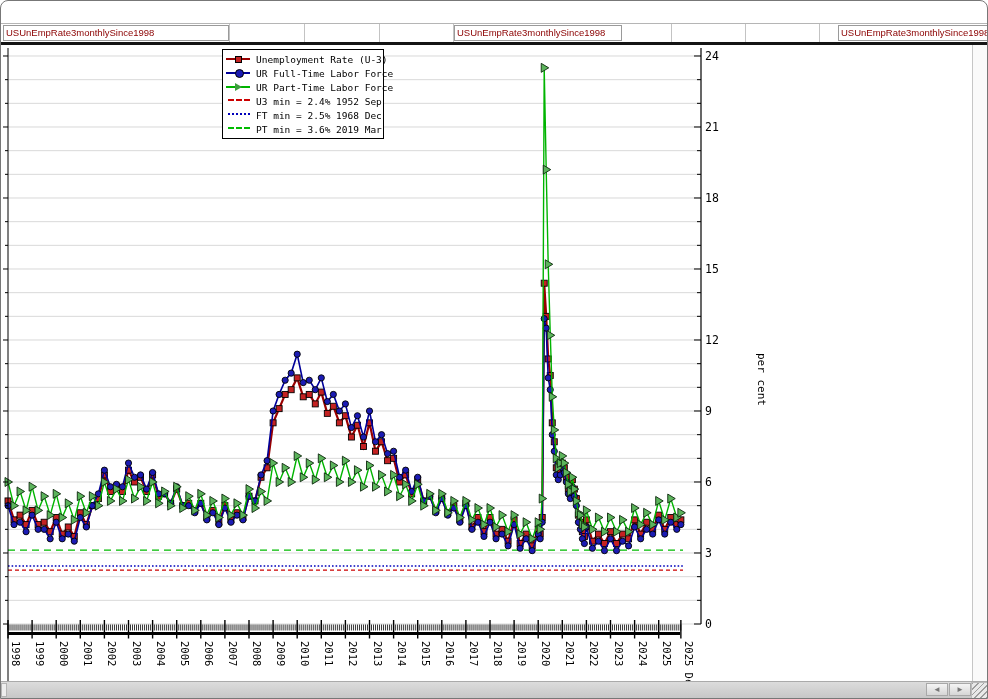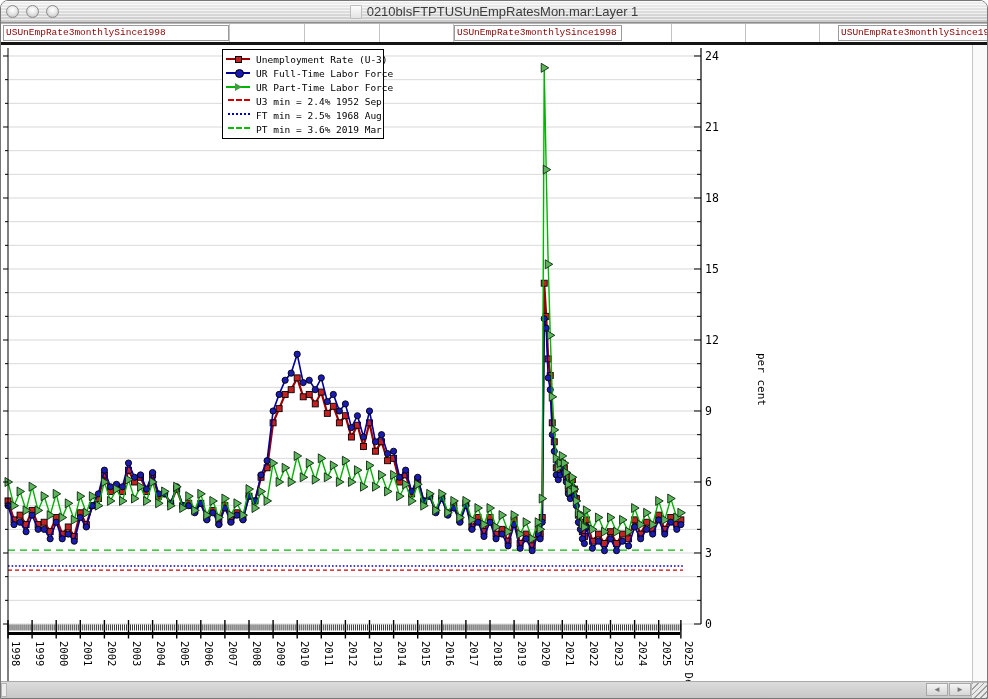--- a/index.html
+++ b/index.html
@@ -12,21 +12,21 @@
     border:1px solid #8a8a8a;background:radial-gradient(circle at 50% 35%,#ffffff 0%,#e8e8e8 45%,#b5b5b5 100%);box-sizing:border-box;}
   #btn-close{left:5px;} #btn-min{left:25px;} #btn-zoom{left:45px;}
   #title-wrap{position:absolute;left:0;top:0;width:100%;height:21px;display:flex;align-items:center;justify-content:center;gap:5px;}
   #doc-icon{width:10px;height:12px;background:linear-gradient(#fdfdfd,#e3e3e3);border:1px solid #bdbdbd;border-radius:1px;}
   #window-title{font-size:13px;color:#3c3c3c;white-space:nowrap;}
   
   #header-row{position:absolute;left:0;top:22px;width:100%;height:18px;background:#fff;
     border-top:1px solid #b5b5b5;border-bottom:3px solid #141414;overflow:hidden;}
   .hdr-divider{position:absolute;top:0;bottom:0;width:1px;background:#c3c3c3;}
   .hdr-cell{position:absolute;top:1px;height:14px;border:1px solid #9a9a9a;background:#fff;
-    font-family:Liberation Mono, monospace;font-size:9.5px;line-height:14px;color:#8b0000;
+    font-family:Liberation Sans, sans-serif;font-size:9.5px;line-height:14px;color:#8b0000;
     padding:0 2px;white-space:nowrap;overflow:hidden;}
   
   #content{position:absolute;left:0;top:44px;width:100%;height:639px;background:#fff;}
   #chart{position:absolute;left:0;top:0;}
   svg text{font-family:"DejaVu Sans Mono",monospace;fill:#000;}
   
   #legend{position:absolute;left:221px;top:4px;width:160px;background:#fff;border:1px solid #000;padding:2px 0;z-index:5;}
   .lg-row{display:flex;align-items:center;height:14px;padding:0 3px;}
   .lg-sample{position:relative;width:26px;height:10px;margin-right:4px;flex:0 0 26px;}
   .lg-line{position:absolute;left:0;right:2px;top:4px;height:2px;}
@@ -44,30 +44,20 @@
     border:1px solid #a8a8a8;box-sizing:border-box;color:#777;font-size:8px;line-height:11px;text-align:center;}
   #arrow-left{left:925px;} #arrow-right{left:948px;}
   #resize-grip{position:absolute;right:0;bottom:0;width:15px;height:15px;background:
     repeating-linear-gradient(135deg,#9e9e9e 0 1px,#e9e9e9 1px 4px);border-left:1px solid #bbb;border-top:1px solid #bbb;}
 </style>
 </head>
 <body>
 
 <div id="window">
 
-  <div id="titlebar">
-    <div class="stripes"></div>
-    <div class="tb-btn" id="btn-close"></div>
-    <div class="tb-btn" id="btn-min"></div>
-    <div class="tb-btn" id="btn-zoom"></div>
-    <div id="title-wrap">
-      <div id="doc-icon"></div>
-      <span id="window-title">0210blsFTPTUSUnEmpRatesMon.mar:Layer 1</span>
-    </div>
-  </div>
 
   <div id="header-row">
     <div class="hdr-divider" style="left:228px"></div>
     <div class="hdr-divider" style="left:303px"></div>
     <div class="hdr-divider" style="left:378px"></div>
     <div class="hdr-divider" style="left:452px"></div>
     <div class="hdr-divider" style="left:670px"></div>
     <div class="hdr-divider" style="left:744px"></div>
     <div class="hdr-divider" style="left:818px"></div>
     <div class="hdr-cell" style="left:2px;width:220px">USUnEmpRate3monthlySince1998</div>
@@ -979,21 +969,21 @@
         <div class="lg-row">
           <span class="lg-sample">
        <span class="lg-minline" style="border-top:2px dashed #cc0000"></span>
      </span>
           <span class="lg-label">U3 min = 2.4% 1952 Sep</span>
         </div>
         <div class="lg-row">
           <span class="lg-sample">
        <span class="lg-minline" style="border-top:2px dotted #0000bb"></span>
      </span>
-          <span class="lg-label">FT min = 2.5% 1968 Aug</span>
+          <span class="lg-label">FT min = 2.5% 1968 Dec</span>
         </div>
         <div class="lg-row">
           <span class="lg-sample">
        <span class="lg-minline" style="border-top:2px dashed #00bb00"></span>
      </span>
           <span class="lg-label">PT min = 3.6% 2019 Mar</span>
         </div>
       </div>
   </div>
 

